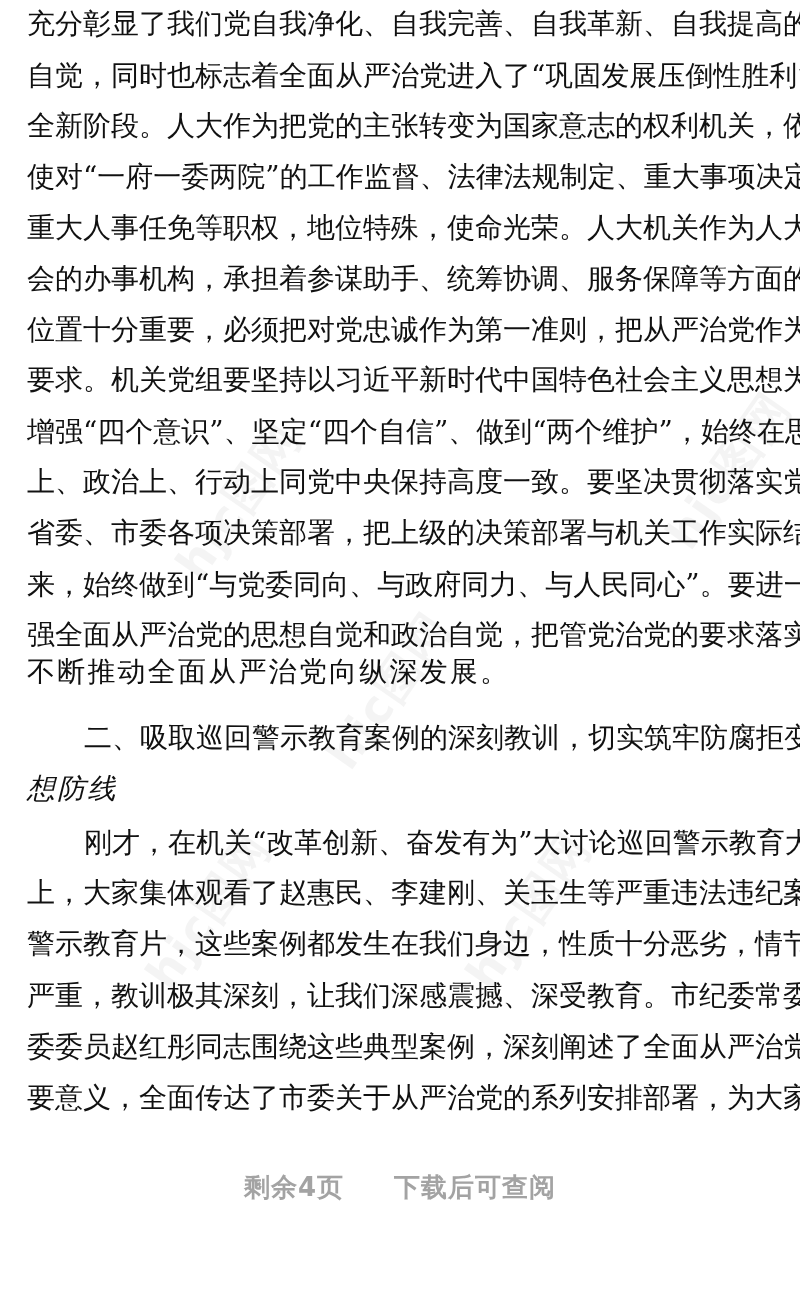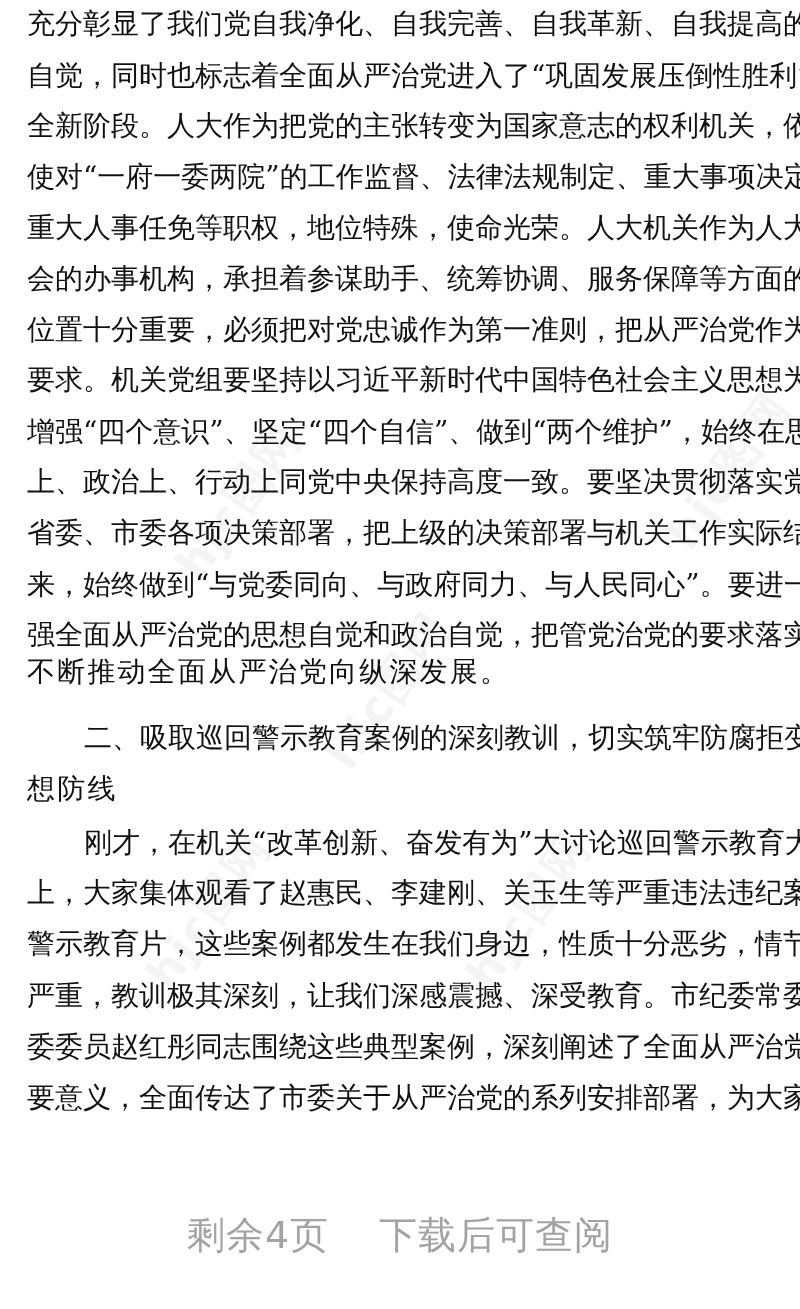--- a/index.html
+++ b/index.html
@@ -58,27 +58,27 @@
     color: rgba(170,170,170,0.13);
     transform: rotate(-55deg);
     white-space: nowrap;
     pointer-events: none;
     letter-spacing: 2px;
     font-weight: bold;
   }
   .footer-banner {
     position: absolute;
     left: 0;
-    top: 1200px;
+    top: 1152px;
     width: 800px;
     height: 70px;
     text-align: center;
     font-family: "DejaVu Sans", "Liberation Sans", sans-serif;
-    font-weight: normal;
-    font-size: 38px;
+    font-weight: bold;
+    font-size: 26px;
     color: #a3a3a3;
     line-height: 70px;
     letter-spacing: 1px;
   }
   .footer-banner .gap {
     display: inline-block;
     width: 50px;
   }
 </style>
 </head>
@@ -103,21 +103,21 @@
       <div class="line justify" style="top: 262px;">会的办事机构，承担着参谋助手、统筹协调、服务保障等方面的职责，</div>
       <div class="line justify" style="top: 313px;">位置十分重要，必须把对党忠诚作为第一准则，把从严治党作为第一</div>
       <div class="line justify" style="top: 363px;">要求。机关党组要坚持以习近平新时代中国特色社会主义思想为指导，</div>
       <div class="line justify" style="top: 415px;">增强“四个意识”、坚定“四个自信”、做到“两个维护”，始终在思想</div>
       <div class="line justify" style="top: 465px;">上、政治上、行动上同党中央保持高度一致。要坚决贯彻落实党中央、</div>
       <div class="line justify" style="top: 516px;">省委、市委各项决策部署，把上级的决策部署与机关工作实际结合起</div>
       <div class="line justify" style="top: 568px;">来，始终做到“与党委同向、与政府同力、与人民同心”。要进一步增</div>
       <div class="line justify" style="top: 618px;">强全面从严治党的思想自觉和政治自觉，把管党治党的要求落实到位，</div>
       <div class="line" style="top: 655px;">不断推动全面从严治党向纵深发展。</div>
       <div class="line justify indent" style="top: 721px;">二、吸取巡回警示教育案例的深刻教训，切实筑牢防腐拒变的思</div>
-      <div class="line" style="top: 772px;">想防线</div>
+      <div class="line" style="top: 772px; font-style: italic;">想防线</div>
       <div class="line justify indent" style="top: 826px;">刚才，在机关“改革创新、奋发有为”大讨论巡回警示教育大会</div>
       <div class="line justify" style="top: 876px;">上，大家集体观看了赵惠民、李建刚、关玉生等严重违法违纪案例的</div>
       <div class="line justify" style="top: 927px;">警示教育片，这些案例都发生在我们身边，性质十分恶劣，情节特别</div>
       <div class="line justify" style="top: 979px;">严重，教训极其深刻，让我们深感震撼、深受教育。市纪委常委、监</div>
       <div class="line justify" style="top: 1030px;">委委员赵红彤同志围绕这些典型案例，深刻阐述了全面从严治党的重</div>
       <div class="line justify" style="top: 1081px;">要意义，全面传达了市委关于从严治党的系列安排部署，为大家上了</div>
     </div>
 
   <div class="footer-banner">
     <span>剩余4页</span><span class="gap"></span><span>下载后可查阅</span>

